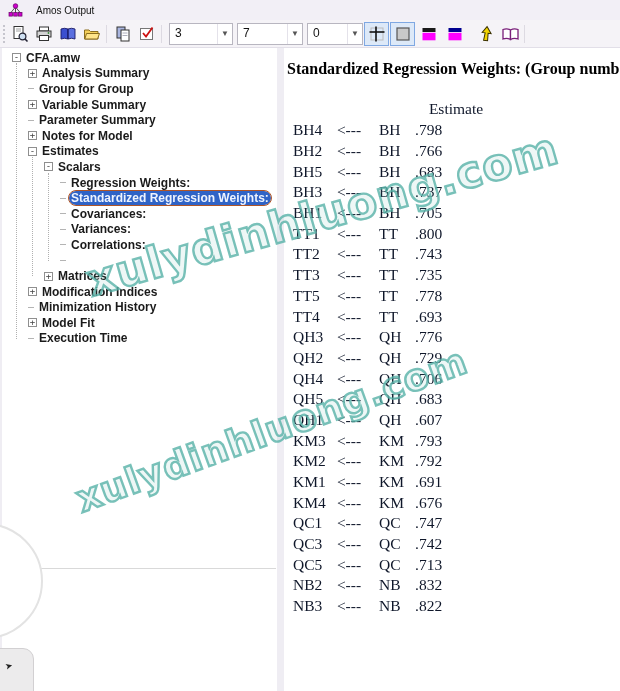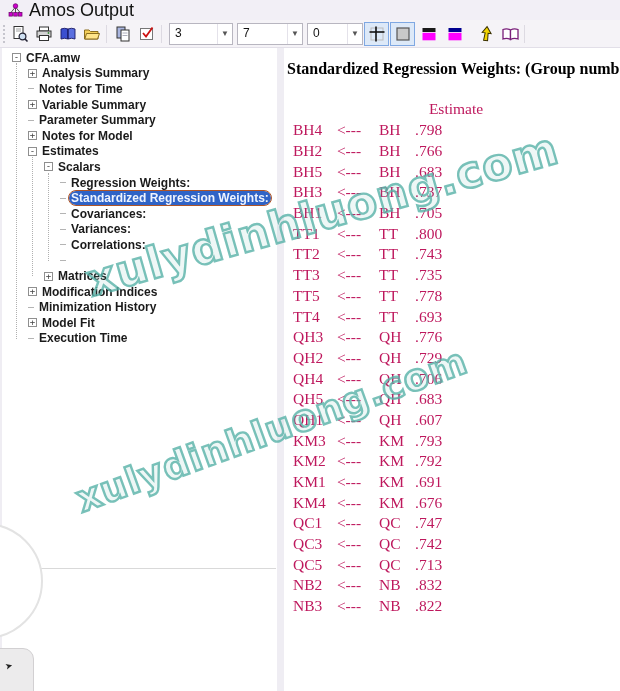--- a/index.html
+++ b/index.html
@@ -6,21 +6,21 @@
   body{
     width:620px;height:691px;position:relative;overflow:hidden;
     background:#efedf3;
     font-family:"Liberation Sans",sans-serif;
     -webkit-font-smoothing:antialiased;
   }
   
   .titlebar{position:absolute;left:0;top:0;width:620px;height:20px;background:#f2eff6;
     display:flex;align-items:center;}
   .titlebar .app-icon{width:15px;height:15px;margin-left:8px;}
-  .titlebar .title{font-size:18px;color:#111;margin-left:6px;}
+  .titlebar .title{font-size:10px;color:#111;margin-left:13px;}
   
   .toolbar{position:absolute;left:0;top:20px;width:620px;height:27px;background:#f5f3f7;
     border-bottom:1px solid #e2dfe8;display:flex;align-items:center;}
   .grip{width:2px;height:18px;margin-left:3px;border-left:2px dotted #c6c5cd;}
   .tbtn{width:22px;height:21px;display:flex;align-items:center;justify-content:center;margin-left:2px;}
   .tbtn svg{display:block;}
   .tsep{width:1px;height:18px;background:#dddae2;margin:0 3px;}
   .combo{height:20px;background:#fff;border:1px solid #b8b6c0;display:flex;align-items:stretch;margin-left:4px;}
   .combo .val{font-size:12px;color:#111;padding:2px 4px 0 5px;flex:1;}
   .combo .drop{width:14px;display:flex;align-items:center;justify-content:center;border-left:1px solid #e4e2ea;color:#555;font-size:8px;}
@@ -44,21 +44,21 @@
     font-size:9px;line-height:6px;text-align:center;color:#444;margin-right:3px;flex:none;
     font-family:"DejaVu Sans Mono",monospace;}
   .tree-row .dash{width:6px;height:1px;background:#b4b4b4;margin-right:3px;flex:none;}
   .tree-row .lbl{padding:0 2px;font-weight:bold;}
   .tree-row .lbl.sel{background:#2f63c6;color:#eef4ff;outline:1px solid #b05526;border-radius:7px;}
   .spine{position:absolute;width:0;border-left:1px dotted #b0b0b0;}
   
   .out-title{position:absolute;left:3px;top:12px;font-family:"Liberation Serif",serif;
     font-weight:bold;font-size:16px;color:#000;white-space:nowrap;}
   table.srw{position:absolute;left:3px;top:49px;border-collapse:collapse;
-    font-family:"Liberation Serif",serif;font-size:15.5px;color:#be185d;table-layout:fixed;}
+    font-family:"Liberation Serif",serif;font-size:15.5px;color:#0f172a;table-layout:fixed;}
   table.srw td,table.srw th{padding:0;border:0;}
   th.h-blank{width:128px;height:23px;border-right:1px solid #c8c8c8;border-bottom:1px solid #c8c8c8;}
   th.h-est{width:82px;height:23px;font-weight:normal;text-align:center;border-bottom:1px solid #c8c8c8;}
   td.rel{width:128px;height:20.7px;border-right:1px solid #c8c8c8;}
   td.rel .relgrid{display:grid;grid-template-columns:34px 44px 1fr;padding-left:6px;}
   td.rel .arrow{text-align:center;}
   td.rel .factor{padding-left:8px;}
   td.est{width:82px;text-align:left;padding-right:8px;}
   
   .wm{position:absolute;font-family:"DejaVu Sans",sans-serif;font-weight:bold;white-space:nowrap;
@@ -196,21 +196,21 @@
       <div class="tree-row" style="padding-left: 6px;">
         <span class="box">-</span>
         <span class="lbl">CFA.amw</span>
       </div>
       <div class="tree-row" style="padding-left: 22px;">
         <span class="box">+</span>
         <span class="lbl">Analysis Summary</span>
       </div>
       <div class="tree-row" style="padding-left: 22px;">
         <span class="dash"></span>
-        <span class="lbl">Notes for Time</span>
+        <span class="lbl">Group for Group</span>
       </div>
       <div class="tree-row" style="padding-left: 22px;">
         <span class="box">+</span>
         <span class="lbl">Variable Summary</span>
       </div>
       <div class="tree-row" style="padding-left: 22px;">
         <span class="dash"></span>
         <span class="lbl">Parameter Summary</span>
       </div>
       <div class="tree-row" style="padding-left: 22px;">

